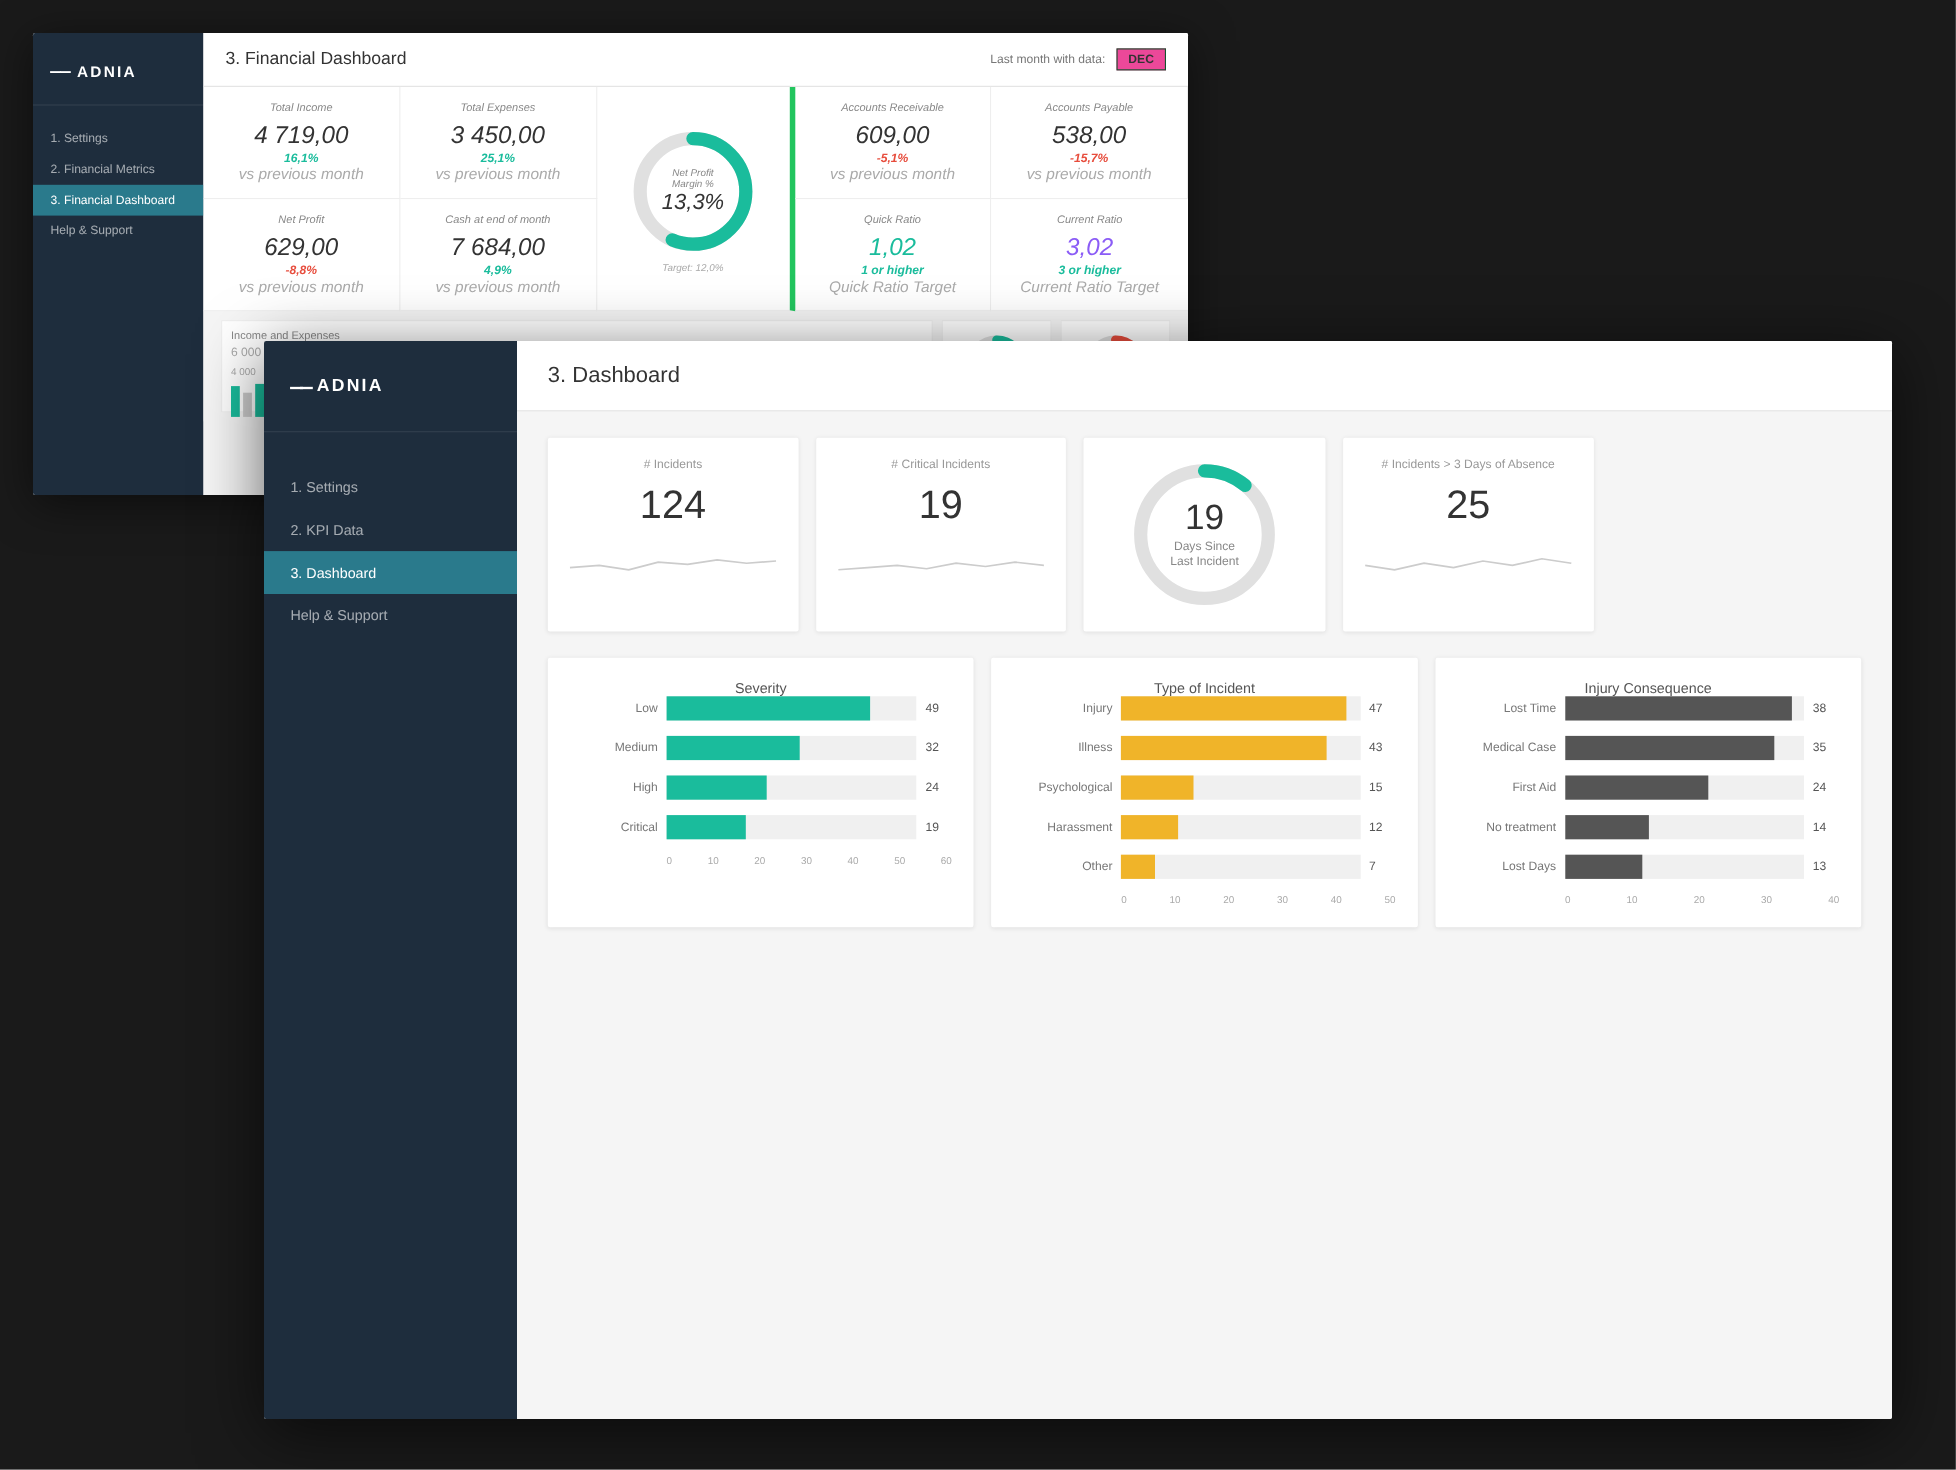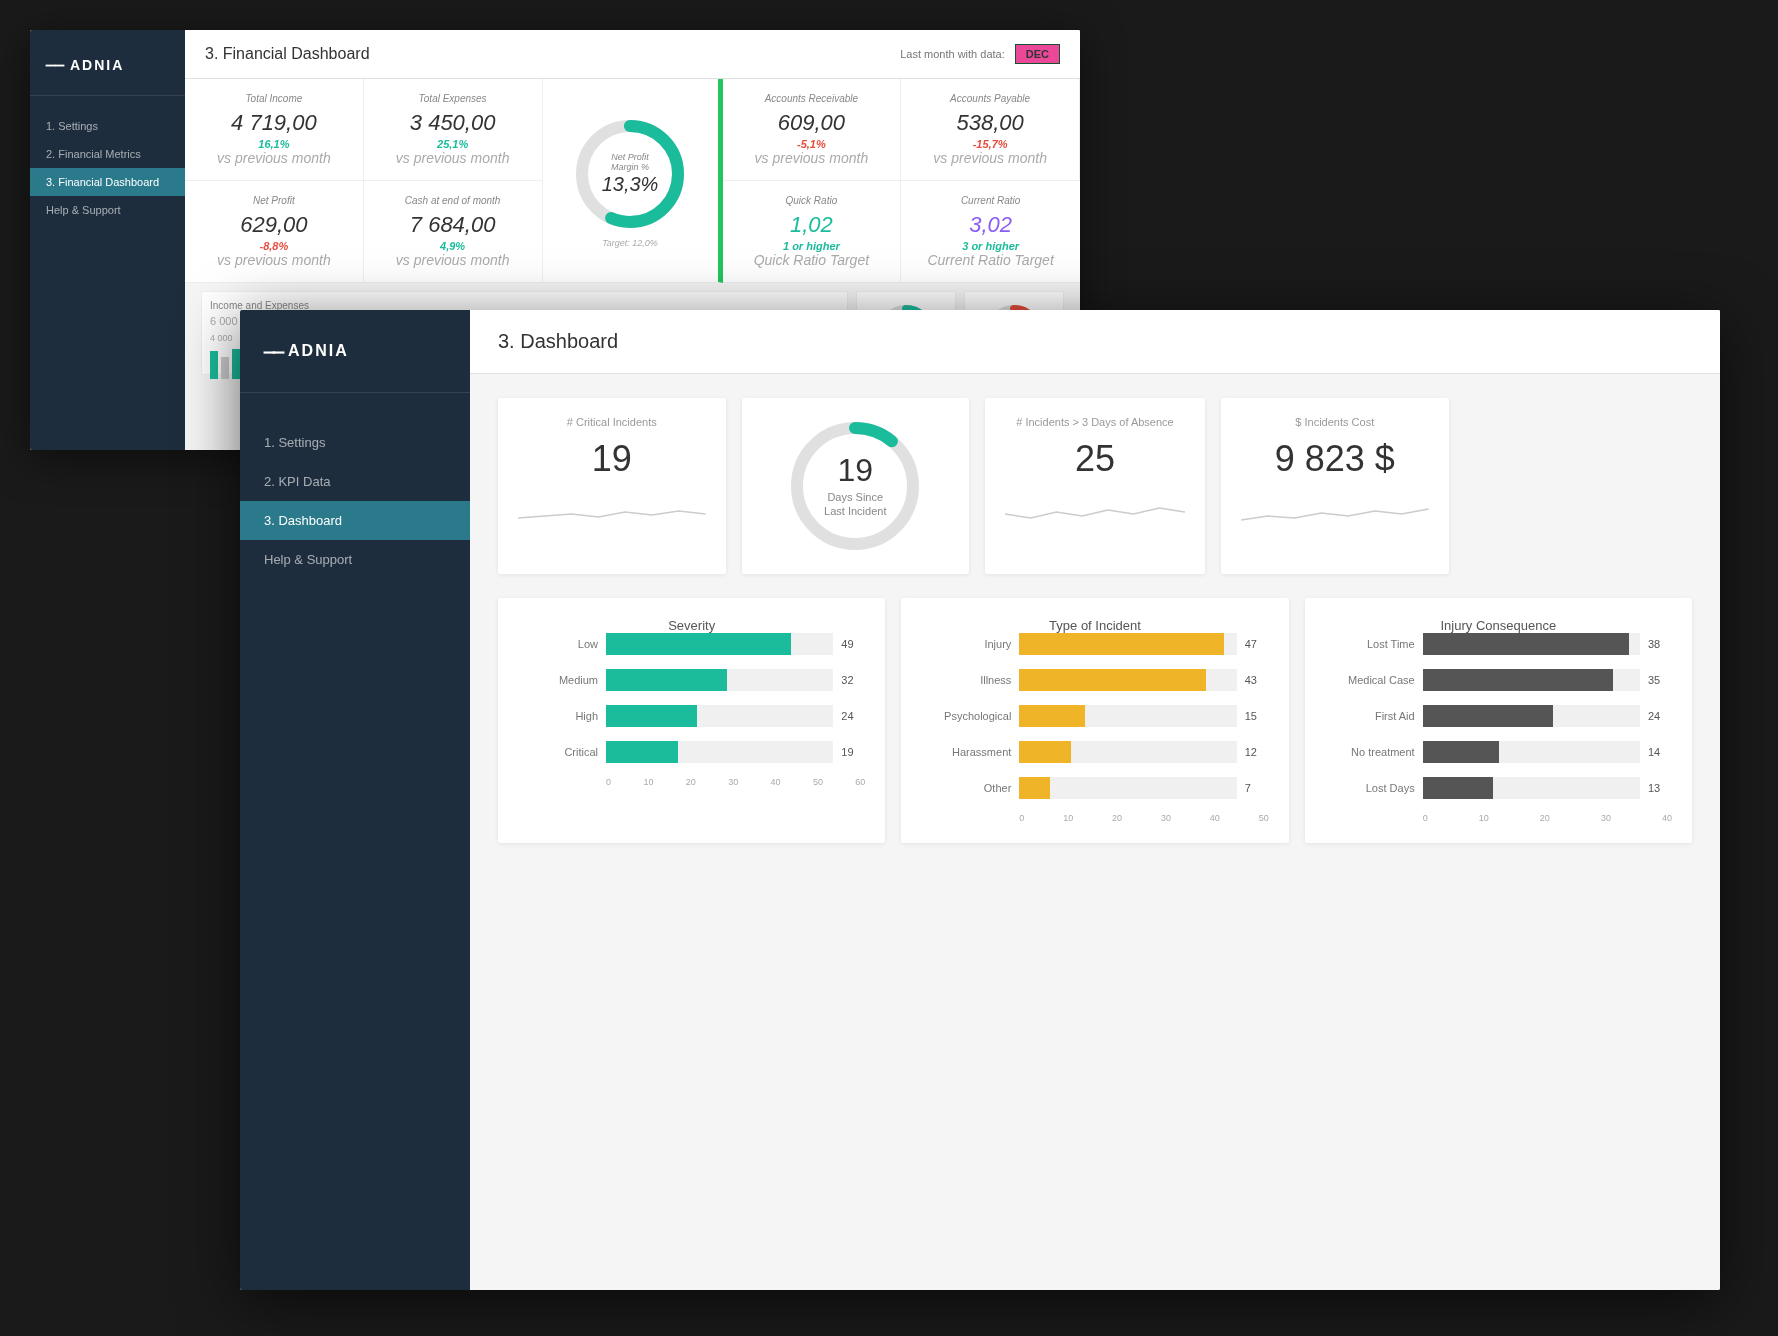--- a/index.html
+++ b/index.html
@@ -614,20 +614,29 @@
 
   <div class="main-content">
     <div class="safety-header">
       <span class="safety-header-title">3. Dashboard</span>
     </div>
 
     <div class="safety-body">
 
       <div class="kpi-row">
 
+        <div class="kpi-card">
+          <div class="kpi-label"># Incidents</div>
+          <div class="kpi-value">124</div>
+          <div class="kpi-sparkline">
+            <svg viewBox="0 0 140 30" preserveAspectRatio="none">
+              <polyline fill="none" stroke="#ccc" stroke-width="1.5" points="0,20 20,18 40,22 60,15 80,17 100,13 120,16 140,14"></polyline>
+            </svg>
+          </div>
+        </div>
 
         <div class="kpi-card">
           <div class="kpi-label"># Critical Incidents</div>
           <div class="kpi-value">19</div>
           <div class="kpi-sparkline">
             <svg viewBox="0 0 140 30" preserveAspectRatio="none">
               <polyline fill="none" stroke="#ccc" stroke-width="1.5" points="0,22 20,20 40,18 60,21 80,16 100,19 120,15 140,18"></polyline>
             </svg>
           </div>
         </div>
@@ -648,29 +657,20 @@
         <div class="kpi-card">
           <div class="kpi-label"># Incidents &gt; 3 Days of Absence</div>
           <div class="kpi-value">25</div>
           <div class="kpi-sparkline">
             <svg viewBox="0 0 140 30" preserveAspectRatio="none">
               <polyline fill="none" stroke="#ccc" stroke-width="1.5" points="0,18 20,22 40,16 60,20 80,14 100,18 120,12 140,16"></polyline>
             </svg>
           </div>
         </div>
 
-        <div class="kpi-card">
-          <div class="kpi-label">$ Incidents Cost</div>
-          <div class="kpi-value">9 823 $</div>
-          <div class="kpi-sparkline">
-            <svg viewBox="0 0 140 30" preserveAspectRatio="none">
-              <polyline fill="none" stroke="#ccc" stroke-width="1.5" points="0,24 20,20 40,22 60,17 80,20 100,15 120,18 140,13"></polyline>
-            </svg>
-          </div>
-        </div>
       </div>
 
       <div class="chart-row">
 
         <div class="chart-card">
           <div class="chart-title">Severity</div>
           <div class="bar-row">
             <div class="bar-label">Low</div>
             <div class="bar-track">
               <div class="bar-fill-teal" style="width:81.6%;"></div>

